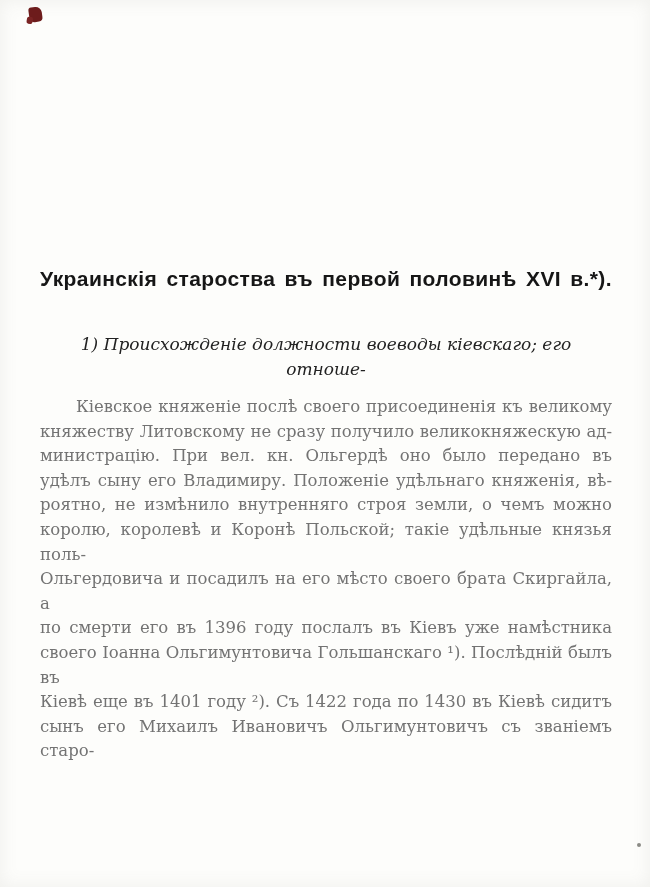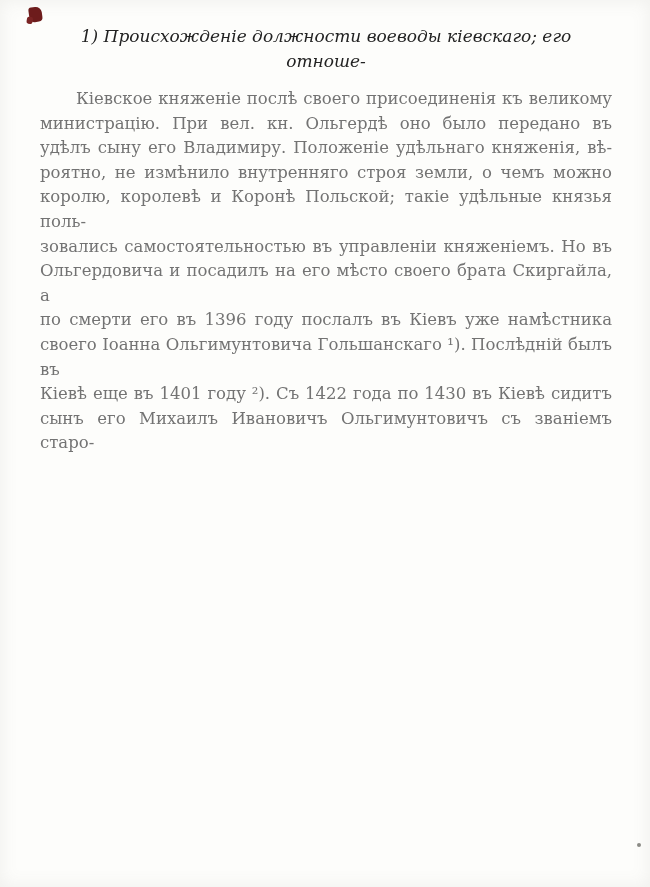--- a/index.html
+++ b/index.html
@@ -23,21 +23,21 @@
     font-family:"Liberation Sans","DejaVu Sans",sans-serif;
     font-weight:bold;
     font-size:21px;
     line-height:26px;
     letter-spacing:0.4px;
     text-align:justify;
     text-align-last:justify;
     color:#161616;
   }
   .heading {
-    margin-top:24px;
+    margin-top:40px;
     font-style:italic;
     font-size:17px;
     line-height:25px;
     text-align:center;
     color:#222;
   }
   .body-text {
     margin-top:13px;
     font-size:16.5px;
     line-height:24.6px;
@@ -73,32 +73,33 @@
   }
 </style>
 </head>
 <body>
 
 <div class="page">
   <div class="stamp"></div>
   <div class="speck"></div>
 
   <div class="content">
+    <div class="title">Украинскія староства въ первой половинѣ XVI в.*).</div>
 
     <div class="heading">
         <div class="hline">1) Происхожденіе должности воеводы кіевскаго; его отноше-</div>
       </div>
 
     <div class="body-text">
         <div class="bline indent">Кіевское княженіе послѣ своего присоединенія къ великому</div>
+        <div class="bline">княжеству Литовскому не сразу получило великокняжескую ад-</div>
         <div class="bline">министрацію. При вел. кн. Ольгердѣ оно было передано въ</div>
         <div class="bline">удѣлъ сыну его Владимиру. Положеніе удѣльнаго княженія, вѣ-</div>
         <div class="bline">роятно, не измѣнило внутренняго строя земли, о чемъ можно</div>
         <div class="bline">королю, королевѣ и Коронѣ Польской; такіе удѣльные князья поль-</div>
-        <div class="bline">зовались самостоятельностью въ управленіи княженіемъ. Но въ</div>
         <div class="bline">Ольгердовича и посадилъ на его мѣсто своего брата Скиргайла, а</div>
         <div class="bline">по смерти его въ 1396 году послалъ въ Кіевъ уже намѣстника</div>
         <div class="bline">своего Іоанна Ольгимунтовича Гольшанскаго ¹). Послѣдній былъ въ</div>
         <div class="bline">Кіевѣ еще въ 1401 году ²). Съ 1422 года по 1430 въ Кіевѣ сидитъ</div>
         <div class="bline">сынъ его Михаилъ Ивановичъ Ольгимунтовичъ съ званіемъ старо-</div>
       </div>
 
   </div>
 </div>
 

